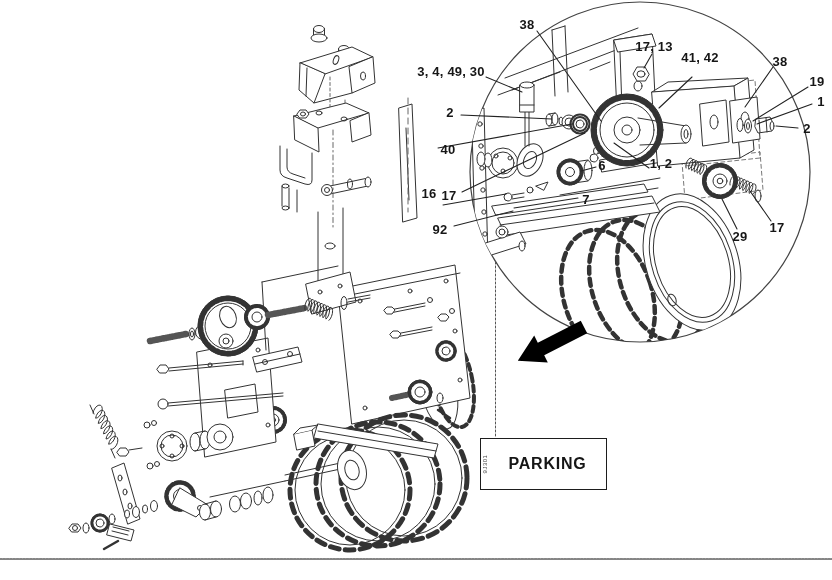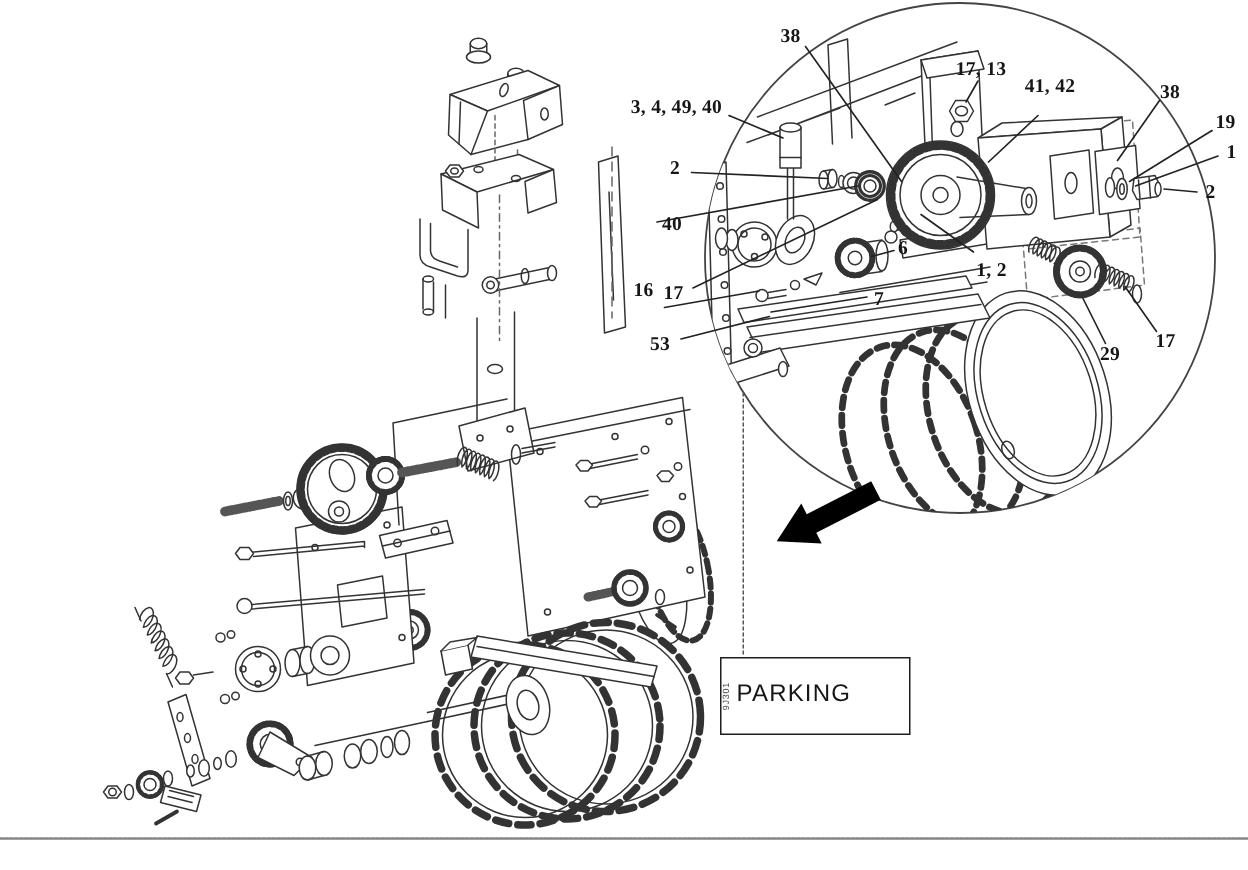--- a/index.html
+++ b/index.html
@@ -1,24 +1,24 @@
 <!DOCTYPE html>
 <html><head>
 <meta charset="utf-8">
 <style>
   html,body{margin:0;padding:0;background:#fff;}
   .stage{position:relative;width:832px;height:580px;background:#fff;overflow:hidden;
          font-family:"Liberation Sans",sans-serif;}
   .stage svg{position:absolute;left:0;top:0;}
   .callout{position:absolute;transform:translate(-50%,-50%);font-weight:700;font-size:13px;
-           color:#161616;white-space:nowrap;letter-spacing:0.2px;font-family:Liberation Serif, serif;}
+           color:#161616;white-space:nowrap;letter-spacing:0.2px;}
   .parking-box{position:absolute;left:480px;top:438px;width:127px;height:52px;
                border:1.6px solid #1d1d1d;background:#fff;box-sizing:border-box;}
   .pb-lines{position:absolute;left:10px;right:2px;top:50%;transform:translateY(-50%);
-            font-weight:400;font-size:16px;line-height:1.18;color:#161616;
+            text-align:center;font-weight:700;font-size:16px;line-height:1.18;color:#161616;
             letter-spacing:0.8px;}
   .art-no{position:absolute;left:-16px;top:50%;width:40px;text-align:center;
           transform:translateY(-50%) rotate(-90deg);font-size:6px;color:#444;letter-spacing:0.5px;}
 </style>
 </head>
 <body>
 
 <div class="stage">
 
 <svg width="832" height="580" viewBox="0 0 832 580" fill="none" stroke="#333" stroke-width="1" stroke-linecap="round" stroke-linejoin="round">
@@ -370,34 +370,34 @@
 
   <path d="M580.8,320.8 L537.8,342.8 L534.2,335.6 L517.8,360.8 L547.8,362.4 L544.2,355.2 L587.2,333.2 Z" fill="#000" stroke="none"></path>
 
   <path d="M495.5,262 V437" stroke="#555" stroke-dasharray="2 2"></path>
 
   <path d="M0,559 H832" stroke="#858585" stroke-width="1.8" stroke-dasharray="2 1.3"></path>
 </svg>
 
   <div class="callout" style="left:527px;top:24px">38</div>
   <div class="callout" style="left:654px;top:46px">17, 13</div>
-  <div class="callout" style="left:451px;top:71px">3, 4, 49, 40</div>
+  <div class="callout" style="left:451px;top:71px">3, 4, 49, 30</div>
   <div class="callout" style="left:700px;top:57px">41, 42</div>
   <div class="callout" style="left:780px;top:61px">38</div>
   <div class="callout" style="left:817px;top:81px">19</div>
   <div class="callout" style="left:821px;top:101px">1</div>
   <div class="callout" style="left:807px;top:128px">2</div>
   <div class="callout" style="left:450px;top:112px">2</div>
   <div class="callout" style="left:448px;top:149px">40</div>
   <div class="callout" style="left:602px;top:165px">6</div>
-  <div class="callout" style="left:661px;top:180px">1, 2</div>
+  <div class="callout" style="left:661px;top:163px">1, 2</div>
   <div class="callout" style="left:449px;top:195px">17</div>
   <div class="callout" style="left:429px;top:193px">16</div>
   <div class="callout" style="left:586px;top:199px">7</div>
-  <div class="callout" style="left:440px;top:229px">53</div>
+  <div class="callout" style="left:440px;top:229px">92</div>
   <div class="callout" style="left:740px;top:236px">29</div>
   <div class="callout" style="left:777px;top:227px">17</div>
 
   <div class="parking-box">
     <div class="art-no">9J301</div>
     <div class="pb-lines">
       <div>PARKING</div>
     </div>
   </div>
 

